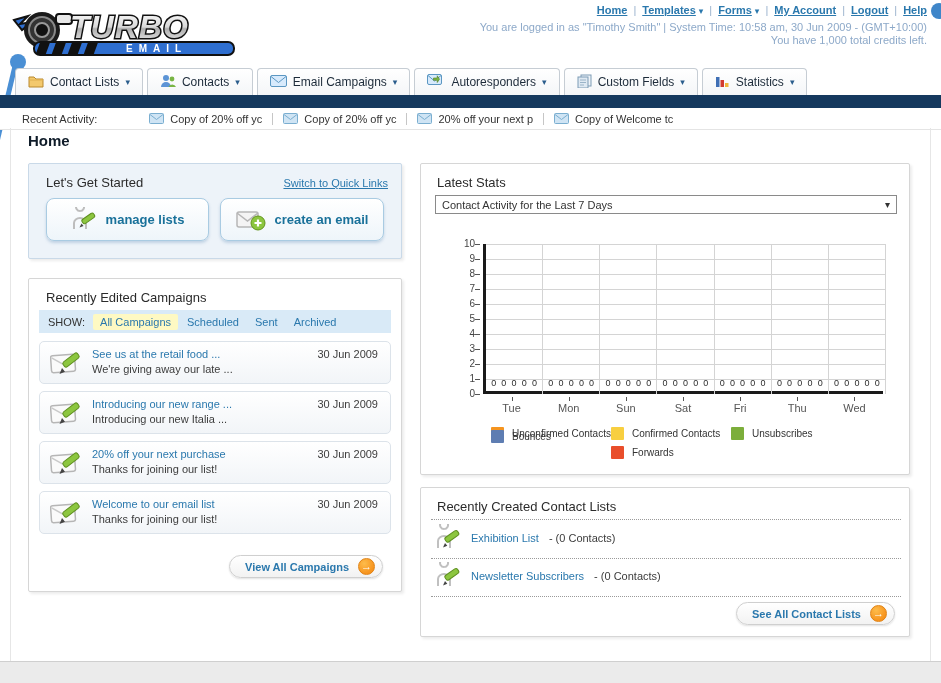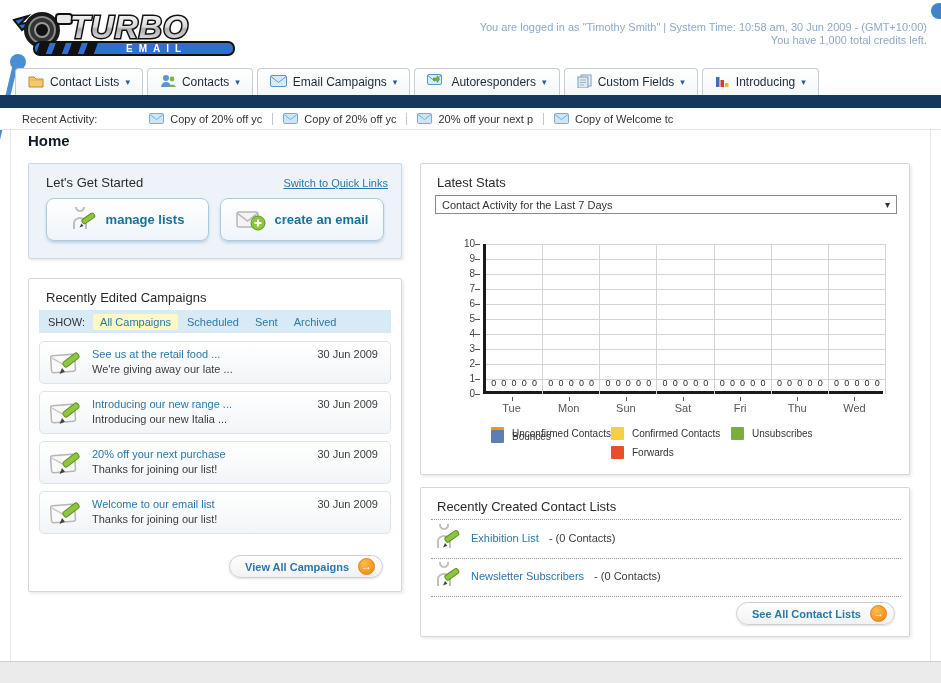--- a/index.html
+++ b/index.html
@@ -140,20 +140,21 @@
       </g>
     </svg>
   </div>
 
   <svg class="pin-annotation" viewBox="0 0 46 110">
     <line x1="21" y1="20" x2="2" y2="100" stroke="#4a8fd4" stroke-width="5"></line>
     <circle cx="24" cy="16" r="8" fill="#4a8fd4"></circle>
   </svg>
   <div class="corner-dot"></div>
 
+  <nav class="top-nav"><a href="#">Home</a><span class="sep">|</span><a href="#">Templates</a><span class="caret">▾</span><span class="sep">|</span><a href="#">Forms</a><span class="caret">▾</span><span class="sep">|</span><a href="#">My Account</a><span class="sep">|</span><a href="#">Logout</a><span class="sep">|</span><a href="#">Help</a></nav>
   <div class="login-line login-1">You are logged in as "Timothy Smith" | System Time: 10:58 am, 30 Jun 2009 - (GMT+10:00)</div>
   <div class="login-line login-2">You have 1,000 total credits left.</div>
 
   <div class="tabbar">
       <div class="tab">
         <span><svg width="16" height="14" viewBox="0 0 16 14">
             <path d="M1 3 h5 l2 2 h7 v8 h-14 z" fill="#f3c96d" stroke="#b9892e"></path>
             <path d="M1 6 h14" stroke="#e0b050"></path>
           </svg></span>
         <span>Contact Lists</span>
@@ -194,21 +195,21 @@
           </svg></span>
         <span>Custom Fields</span>
         <span class="caret">▾</span>
       </div>
       <div class="tab">
         <span><svg width="15" height="14" viewBox="0 0 15 14">
             <rect x="1" y="3" width="3.5" height="10" fill="#3f6fb5"></rect>
             <rect x="5.5" y="6" width="3.5" height="7" fill="#d23b2f"></rect>
             <rect x="10" y="9" width="3.5" height="4" fill="#f0b53a"></rect>
           </svg></span>
-        <span>Introducing</span>
+        <span>Statistics</span>
         <span class="caret">▾</span>
       </div>
     </div>
   <div class="navy-bar"></div>
 
   <div class="activity-bar">
     <span class="activity-label">Recent Activity:</span>
     <span id="activity-items" style="display:flex;align-items:center;">
         <span class="activity-item">
           <span style="display: inline-flex;">

